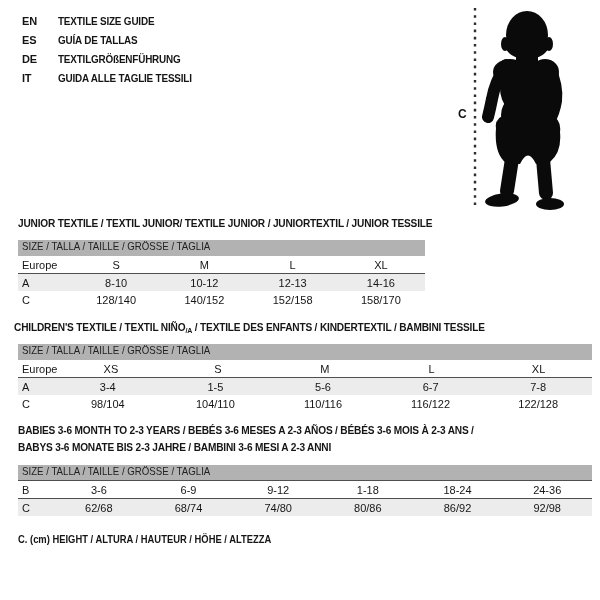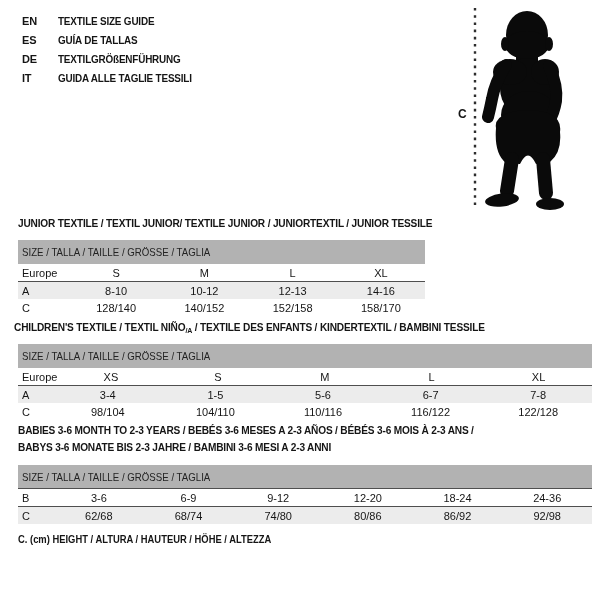--- a/index.html
+++ b/index.html
@@ -17,21 +17,21 @@
   .lang-row .txt{transform:scaleX(0.9);transform-origin:0 50%;display:inline-block;white-space:nowrap;}
 
   
   .figure{position:absolute;left:450px;top:2px;width:150px;height:212px;}
   .figure svg{position:absolute;left:0;top:0;}
   .c-label{position:absolute;left:8px;top:105px;font-weight:bold;font-size:12px;}
 
   
   .tbl-title{position:absolute;margin:0;font-size:11.5px;font-weight:bold;letter-spacing:-0.2px;white-space:nowrap;}
   .tbl{position:absolute;left:18px;}
-  .band{height:24px;background:#b2b2b2;display:flex;align-items:center;padding-left:4px;box-sizing:border-box;
+  .band{height:16px;background:#b2b2b2;display:flex;align-items:flex-start;padding-left:4px;box-sizing:border-box;
         font-size:11px;color:#222222;}
   .band .band-text{display:inline-block;white-space:nowrap;transform:scaleX(0.88);transform-origin:0 50%;}
   .row{display:flex;height:17px;align-items:center;font-size:11px;box-sizing:border-box;}
   .row .lbl{flex:0 0 54px;padding-left:4px;box-sizing:border-box;}
   .tbl.wide .row .lbl{flex:0 0 36px;}
   .row .cell{flex:1;text-align:center;}
   .row.alt{background:#ececec;}
   .row.lined{border-top:1px solid #4f4f4f;height:18px;}
   .band.lined-bottom{border-bottom:1px solid #4f4f4f;}
 
@@ -169,21 +169,21 @@
 <h2 class="tbl-title babies-title2 condense">BABYS 3-6 MONATE BIS 2-3 JAHRE / BAMBINI 3-6 MESI A 2-3 ANNI</h2>
 <div class="tbl babies wide">
   <div class="band lined-bottom">
     <span class="band-text">SIZE / TALLA / TAILLE / GRÖSSE / TAGLIA</span>
   </div>
   <div class="row">
     <span class="lbl">B</span>
     <span class="cell">3-6</span>
     <span class="cell">6-9</span>
     <span class="cell">9-12</span>
-    <span class="cell">12-20</span>
+    <span class="cell">1-18</span>
     <span class="cell">18-24</span>
     <span class="cell">24-36</span>
   </div>
   <div class="row alt lined">
     <span class="lbl">C</span>
     <span class="cell">62/68</span>
     <span class="cell">68/74</span>
     <span class="cell">74/80</span>
     <span class="cell">80/86</span>
     <span class="cell">86/92</span>

